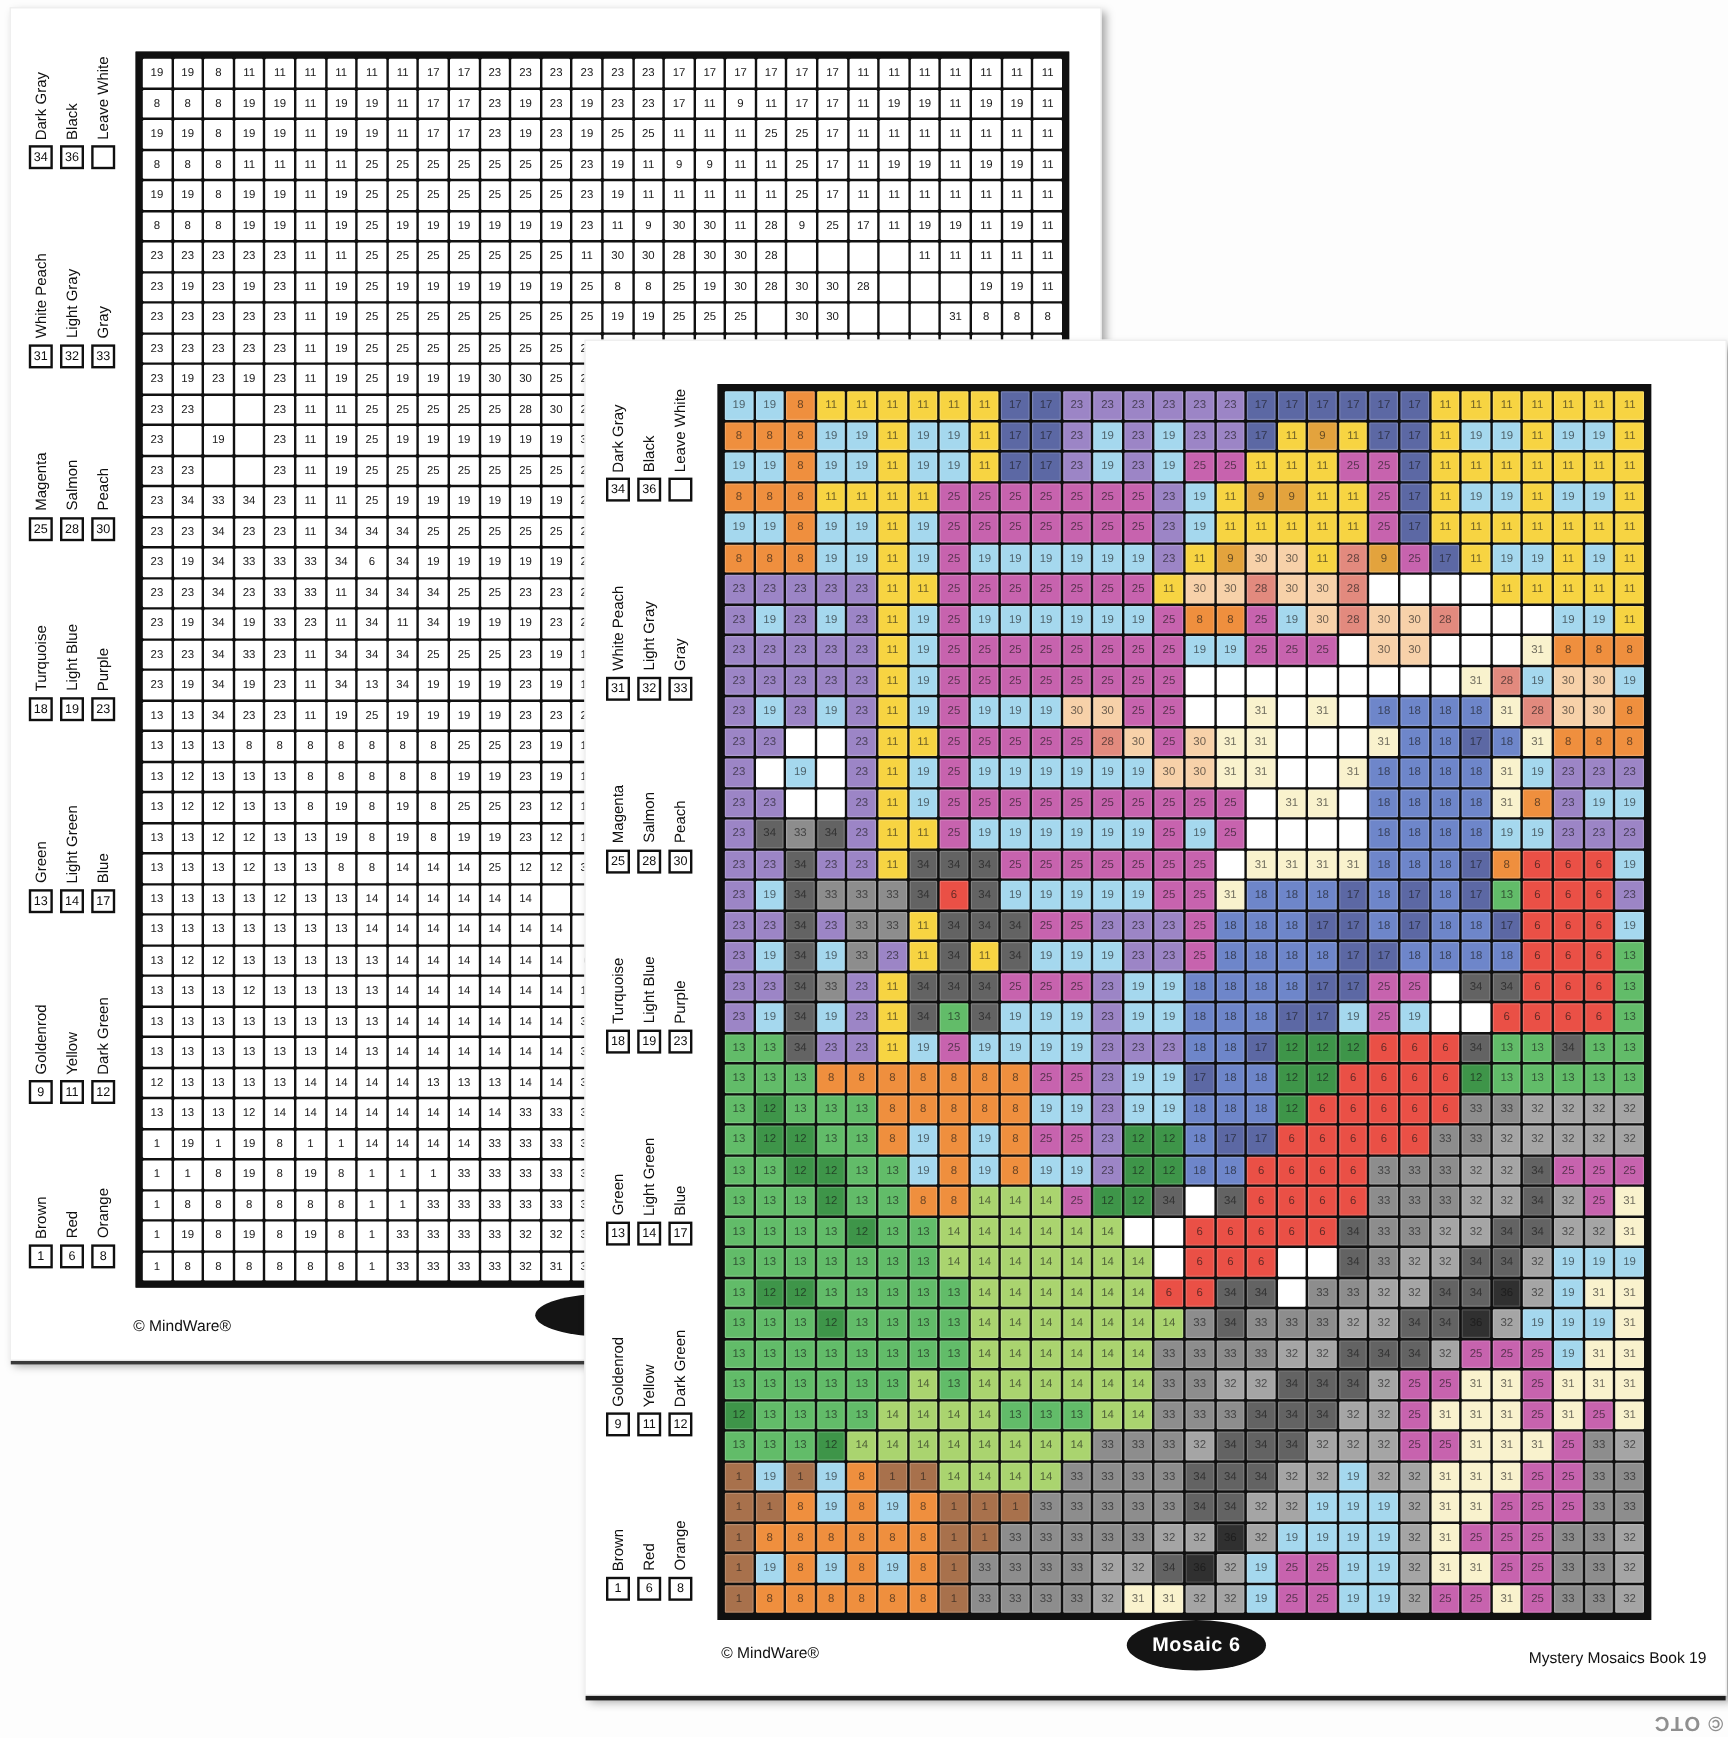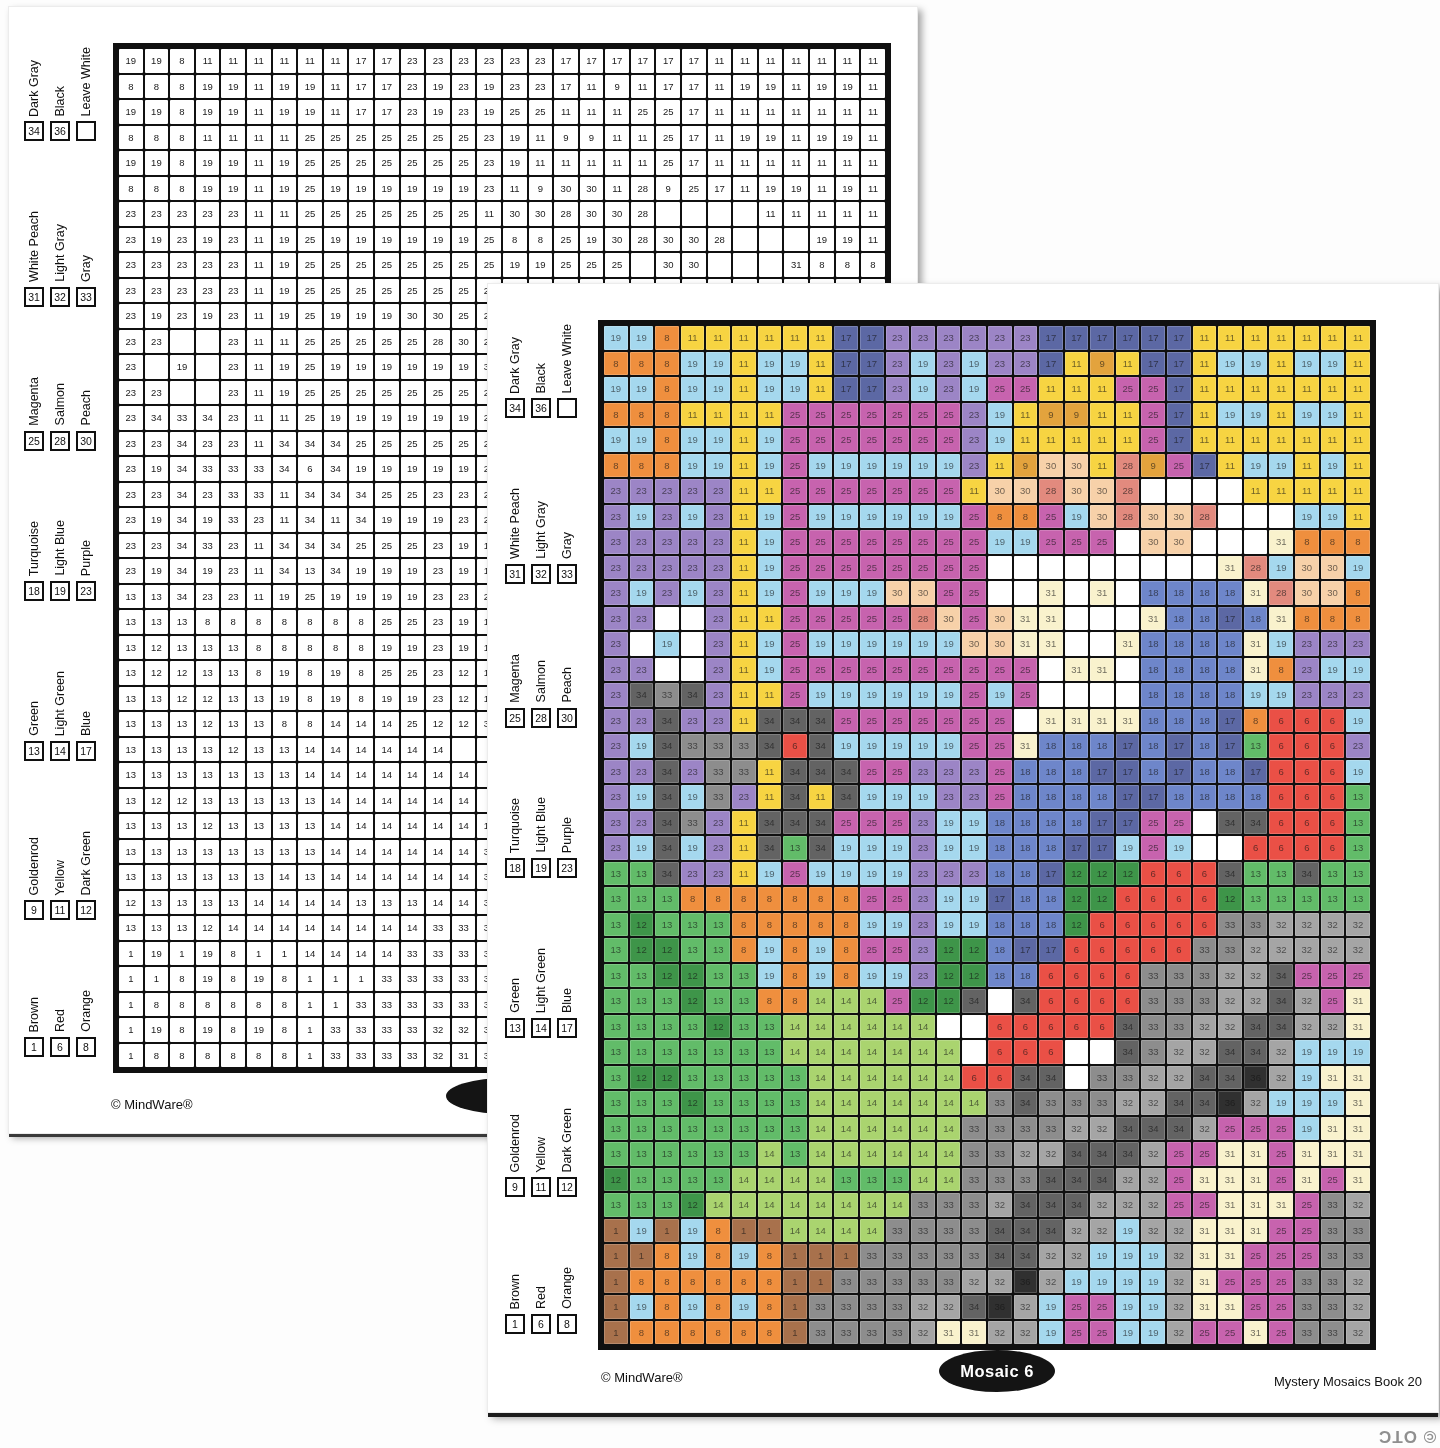--- a/index.html
+++ b/index.html
@@ -2649,18 +2649,18 @@
         <div class="cell" style="background: rgb(249, 242, 205);">31</div>
         <div class="cell" style="background: rgb(199, 99, 174);">25</div>
         <div class="cell" style="background: rgb(141, 141, 141);">33</div>
         <div class="cell" style="background: rgb(141, 141, 141);">33</div>
         <div class="cell" style="background: rgb(165, 165, 165);">32</div>
       </div>
     <div class="footer-text fp-mindware">© MindWare®</div>
     <div class="badge fp-badge">
       <span>Mosaic 6</span>
     </div>
-    <div class="footer-text fp-booktitle">Mystery Mosaics Book 20</div>
+    <div class="footer-text fp-booktitle">Mystery Mosaics Book 19</div>
   </section>
 
   <div class="otc">© OTC</div>
 
 </div>
 
 </body></html>

